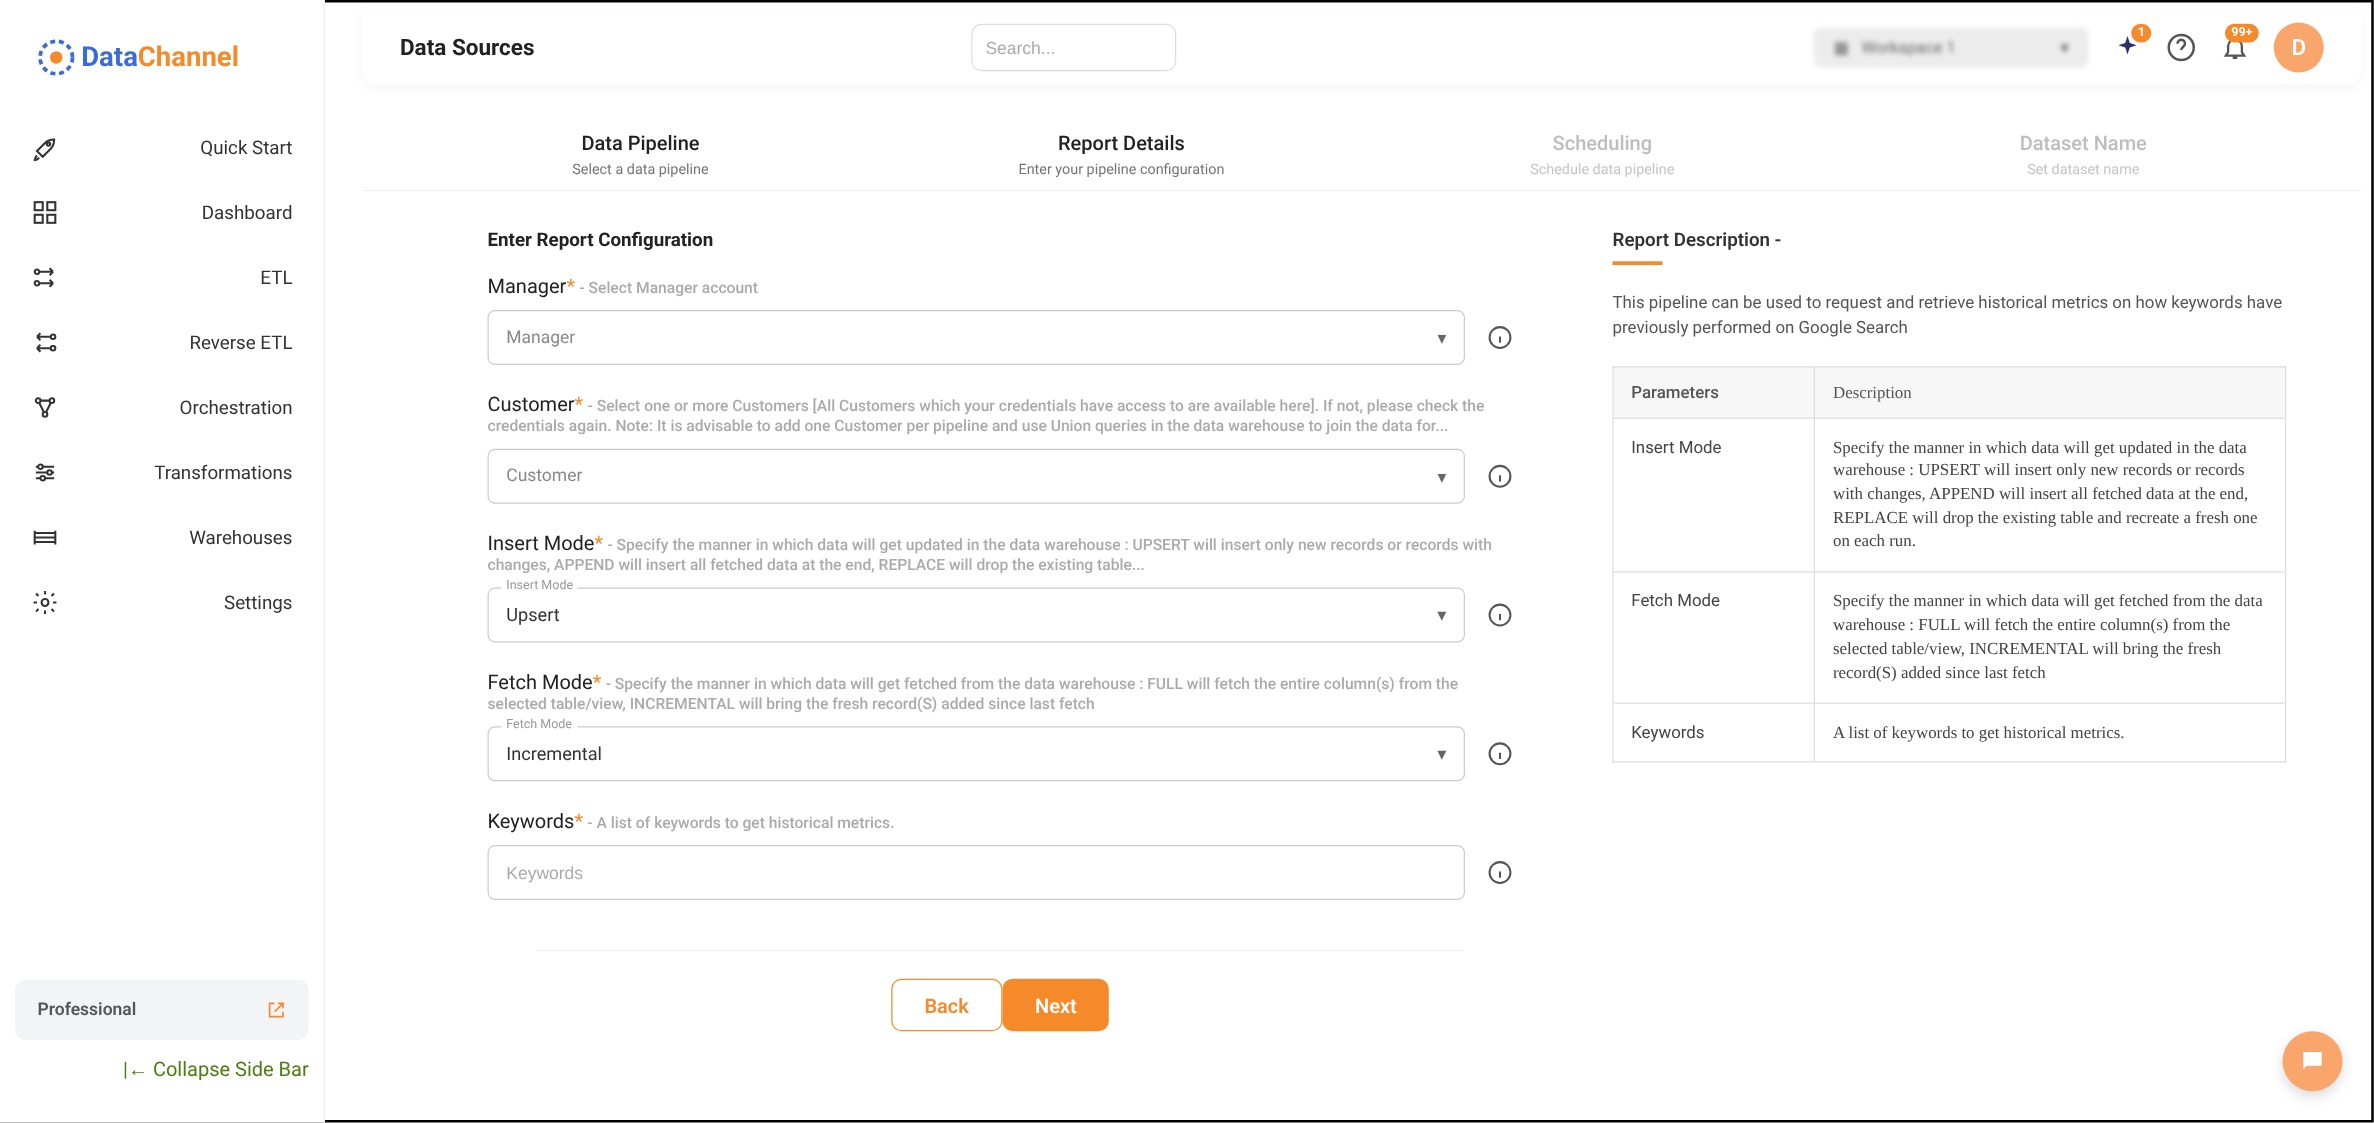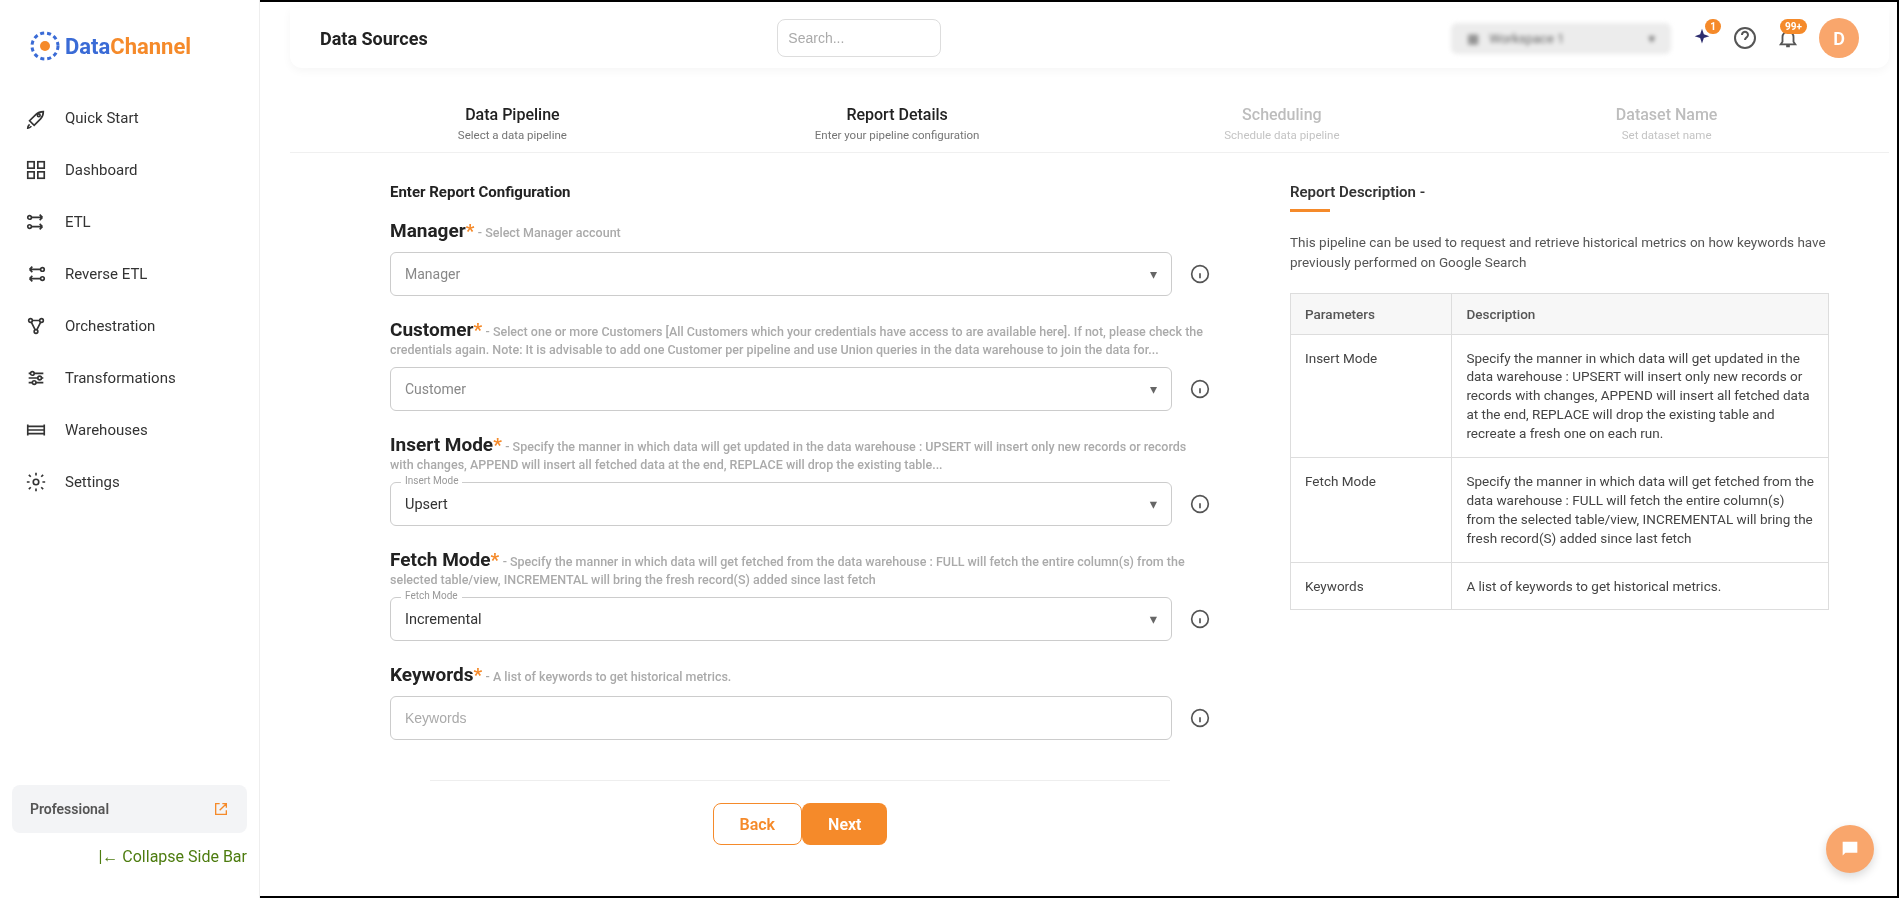--- a/index.html
+++ b/index.html
@@ -36,20 +36,21 @@
   .logo-text .channel { color: #f58a2a; }
   .nav-list { padding-top: 10px; }
   .nav-item {
     display: flex;
     align-items: center;
     gap: 18px;
     padding: 15px 25px;
     cursor: pointer;
     color: #333;
     font-size: 15px;
+    justify-content: space-between;
   }
   .nav-item .nav-icon { width: 22px; height: 22px; color: #333; display:flex; align-items:center; justify-content:center;}
   .sidebar-bottom { margin-top: auto; padding: 12px; }
   .plan-box {
     background: #f3f4f6;
     border-radius: 8px;
     padding: 16px 18px;
     display: flex;
     justify-content: space-between;
     align-items: center;
@@ -156,21 +157,21 @@
   
   .content-wrap {
     display: flex;
     padding: 30px 30px 0 100px;
     gap: 80px;
   }
   .form-col { width: 820px; }
   .desc-col { flex: 1; padding-right: 30px;}
   .section-heading { font-size: 15px; font-weight: 700; color: #222; margin-bottom: 18px;}
   .form-group { margin-bottom: 22px; }
-  .form-label { font-size: 19px; color: #222; font-weight: 700; }
+  .form-label { font-size: 16px; color: #222; font-weight: 400; }
   .form-label .req { color: #f58a2a; }
   .form-hint { font-size: 12.5px; color: #aaa; font-weight: 500; }
   .field-row { display: flex; align-items: center; gap: 18px; margin-top: 10px;}
   .select-box, .input-box {
     flex: 1;
     height: 44px;
     border: 1px solid #ccc;
     border-radius: 6px;
     padding: 0 14px;
     display: flex;
@@ -231,21 +232,21 @@
     border-right: 1px solid #ddd;
   }
   .desc-table td {
     padding: 14px;
     vertical-align: top;
     border-bottom: 1px solid #ddd;
     border-right: 1px solid #ddd;
     color: #444;
     line-height: 1.4;
   }
-  .desc-table th:last-child, .desc-table td:last-child { border-right: none; }
+  .desc-table th:last-child, .desc-table td:last-child { border-right: none; font-family: Liberation Serif, serif; }
   .desc-table tr:last-child td { border-bottom: none; }
   
   .chat-fab {
     position: absolute;
     right: 25px; bottom: 25px;
     width: 48px; height: 48px;
     border-radius: 50%;
     background: #f9a66c;
     color: #fff;
     display: flex; align-items:center; justify-content:center;

